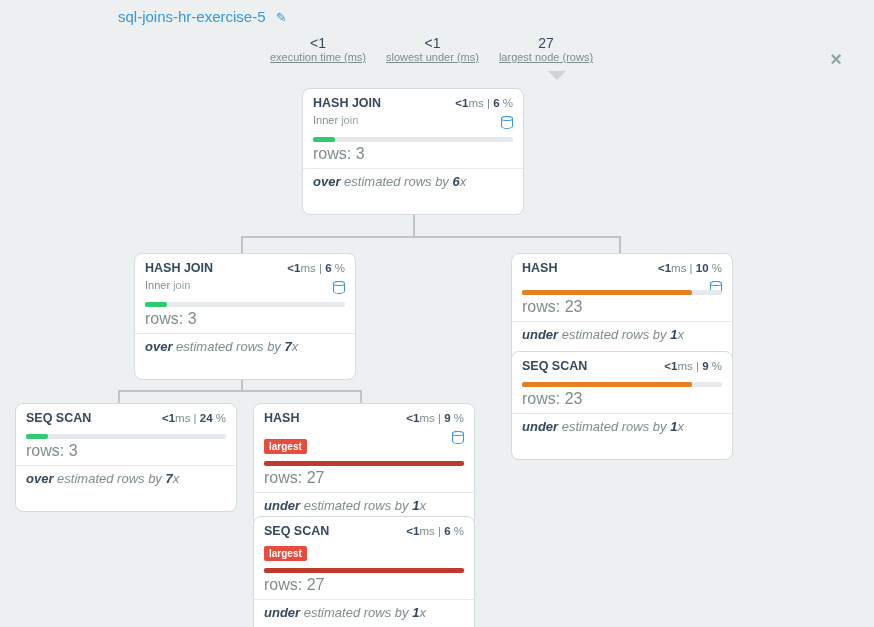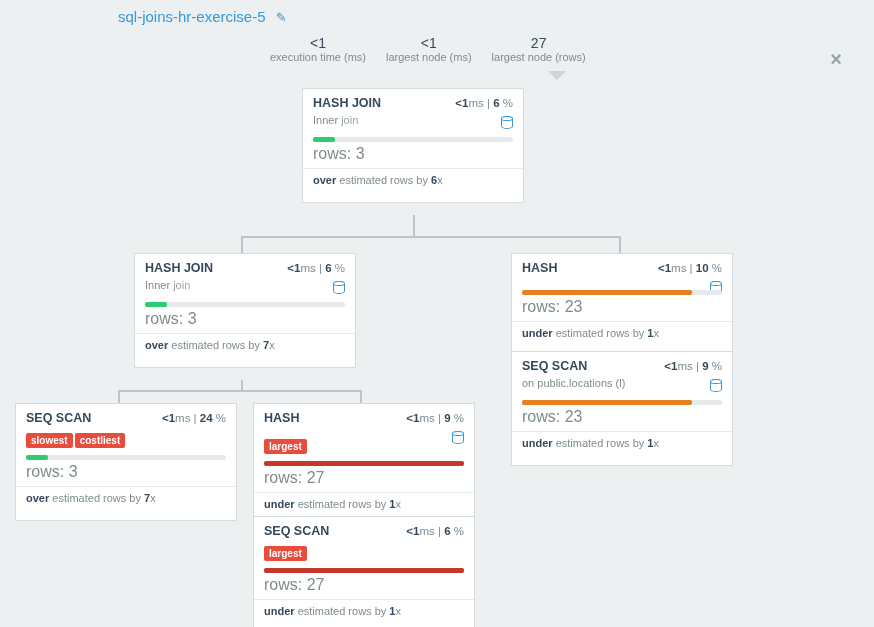--- a/index.html
+++ b/index.html
@@ -2,66 +2,66 @@
 <html><head>
 <meta charset="utf-8">
 <style>
 * { box-sizing: border-box; margin: 0; padding: 0; }
 body { font-family: -apple-system, "Segoe UI", Helvetica, Arial, sans-serif; background: #ecf0f1; color: #34495e; width: 874px; height: 627px; overflow: hidden; position: relative; }
 .title-bar { padding: 8px 0 8px 118px; font-size: 15px; color: #3498db; font-weight: 400; }
 .title-bar .pencil { display: inline-block; margin-left: 6px; font-size: 13px; }
 .stats { position: absolute; top: 35px; left: 260px; display: flex; gap: 0; }
 .stat { text-align: center; padding: 0 10px; }
 .stat .val { font-size: 14px; color: #34495e; }
-.stat .lbl { font-size: 11px; color: #7f8c8d; }
+.stat .lbl { font-size: 11px; color: #7f8c8d; text-decoration: underline; }
 .close-x { position: absolute; top: 48px; right: 32px; color: #95a5a6; font-size: 20px; cursor: pointer; font-weight: bold; }
 .arrow-down { position: absolute; top: 71px; left: 548px; width: 0; height: 0; border-left: 9px solid transparent; border-right: 9px solid transparent; border-top: 9px solid #cfd4d8; }
-.node { position: absolute; background: #fff; border: 1px solid #d5dbde; border-radius: 0; font-size: 12px; }
+.node { position: absolute; background: #fff; border: 1px solid #d5dbde; border-radius: 8px; font-size: 12px; }
 .node-head { display: flex; justify-content: space-between; align-items: center; padding: 7px 10px 4px; }
 .node-head .name { font-weight: 700; font-size: 12.5px; }
 .node-head .meta { font-size: 11.5px; color: #7f8c8d; }
 .node-head .meta b { color: #34495e; font-weight: 700; }
 .node-body { padding: 0 10px 6px; font-size: 11px; color: #7f8c8d; position: relative; }
 .node-body .kw { color: #95a5a6; }
 .node-body .on-line { margin-top: 1px; }
 .db-icon { position: absolute; right: 10px; top: 2px; width: 12px; height: 13px; }
 .db-icon::before { content: ""; position: absolute; inset: 0; border: 1.5px solid #3498db; border-radius: 6px/3px; }
 .db-icon::after { content: ""; position: absolute; left: 0; right: 0; top: 0; height: 3px; border: 1.5px solid #3498db; border-radius: 6px/3px; background: #fff; }
 .tags { padding: 4px 10px 2px; }
 .tag { display: inline-block; background: #e74c3c; color: #fff; font-size: 10px; padding: 2px 5px; border-radius: 2px; margin-right: 2px; font-weight: 600; }
 .bar-wrap { padding: 5px 10px 3px; }
 .bar-bg { background: #e6eaec; height: 5px; border-radius: 2px; position: relative; }
 .bar-fg { position: absolute; left: 0; top: 0; bottom: 0; border-radius: 2px; }
 .green { background: #2ecc71; }
 .orange { background: #e67e22; }
 .red { background: #c0392b; }
 .rows-line { padding: 0 10px 5px; font-size: 16px; color: #7f8c8d; }
 .sep { border-top: 1px solid #e6eaec; }
-.est-line { padding: 5px 10px 16px; font-size: 11px; color: #7f8c8d; }
+.est-line { padding: 5px 10px 25px; font-size: 13px; color: #7f8c8d; font-style: italic; }
 .est-line b { color: #34495e; }
 .connector { position: absolute; background: #bdc3c7; }
 .conn-h { height: 2px; }
 .conn-v { width: 2px; }
 </style>
 </head>
 <body>
 
 <div class="title-bar">
   <span>sql-joins-hr-exercise-5</span>
   <span class="pencil">✎</span>
 </div>
 
 <div class="stats">
   <div class="stat">
       <div class="val">&lt;1</div>
       <div class="lbl">execution time (ms)</div>
     </div>
   <div class="stat">
       <div class="val">&lt;1</div>
-      <div class="lbl">largest node (ms)</div>
+      <div class="lbl">slowest under (ms)</div>
     </div>
   <div class="stat">
       <div class="val">27</div>
       <div class="lbl">largest node (rows)</div>
     </div>
 </div>
 <div class="close-x">×</div>
 <div class="arrow-down"></div>
 
 <div class="connector conn-v" style="top:215px;left:413px;height:23px"></div>
@@ -123,37 +123,35 @@
   <div class="rows-line"><span>rows:</span> <span>23</span></div>
   <div class="sep"></div>
   <div class="est-line"><b>under</b> <span>estimated rows by</span> <b><span>1</span></b><span>x</span></div>
 </div>
 
 <div class="node" style="top:351px;left:511px;width:222px">
   <div class="node-head">
       <span class="name">SEQ SCAN</span>
       <span class="meta"><b>&lt;1</b><span>ms</span> | <b>9</b> %</span>
     </div>
-  <div class="node-body"><span>on public.locations (l)</span><span class="db-icon"></span></div>
   <div class="bar-wrap">
       <div class="bar-bg">
         <div class="bar-fg orange" style="width:85%"></div>
       </div>
     </div>
   <div class="rows-line"><span>rows:</span> <span>23</span></div>
   <div class="sep"></div>
   <div class="est-line"><b>under</b> <span>estimated rows by</span> <b><span>1</span></b><span>x</span></div>
 </div>
 
 <div class="node" style="top:403px;left:15px;width:222px">
   <div class="node-head">
       <span class="name">SEQ SCAN</span>
       <span class="meta"><b>&lt;1</b><span>ms</span> | <b>24</b> %</span>
     </div>
-  <div class="tags"><span class="tag">slowest</span><span class="tag">costliest</span></div>
   <div class="bar-wrap">
       <div class="bar-bg">
         <div class="bar-fg green" style="width:11%"></div>
       </div>
     </div>
   <div class="rows-line"><span>rows:</span> <span>3</span></div>
   <div class="sep"></div>
   <div class="est-line"><b>over</b> <span>estimated rows by</span> <b><span>7</span></b><span>x</span></div>
 </div>
 

